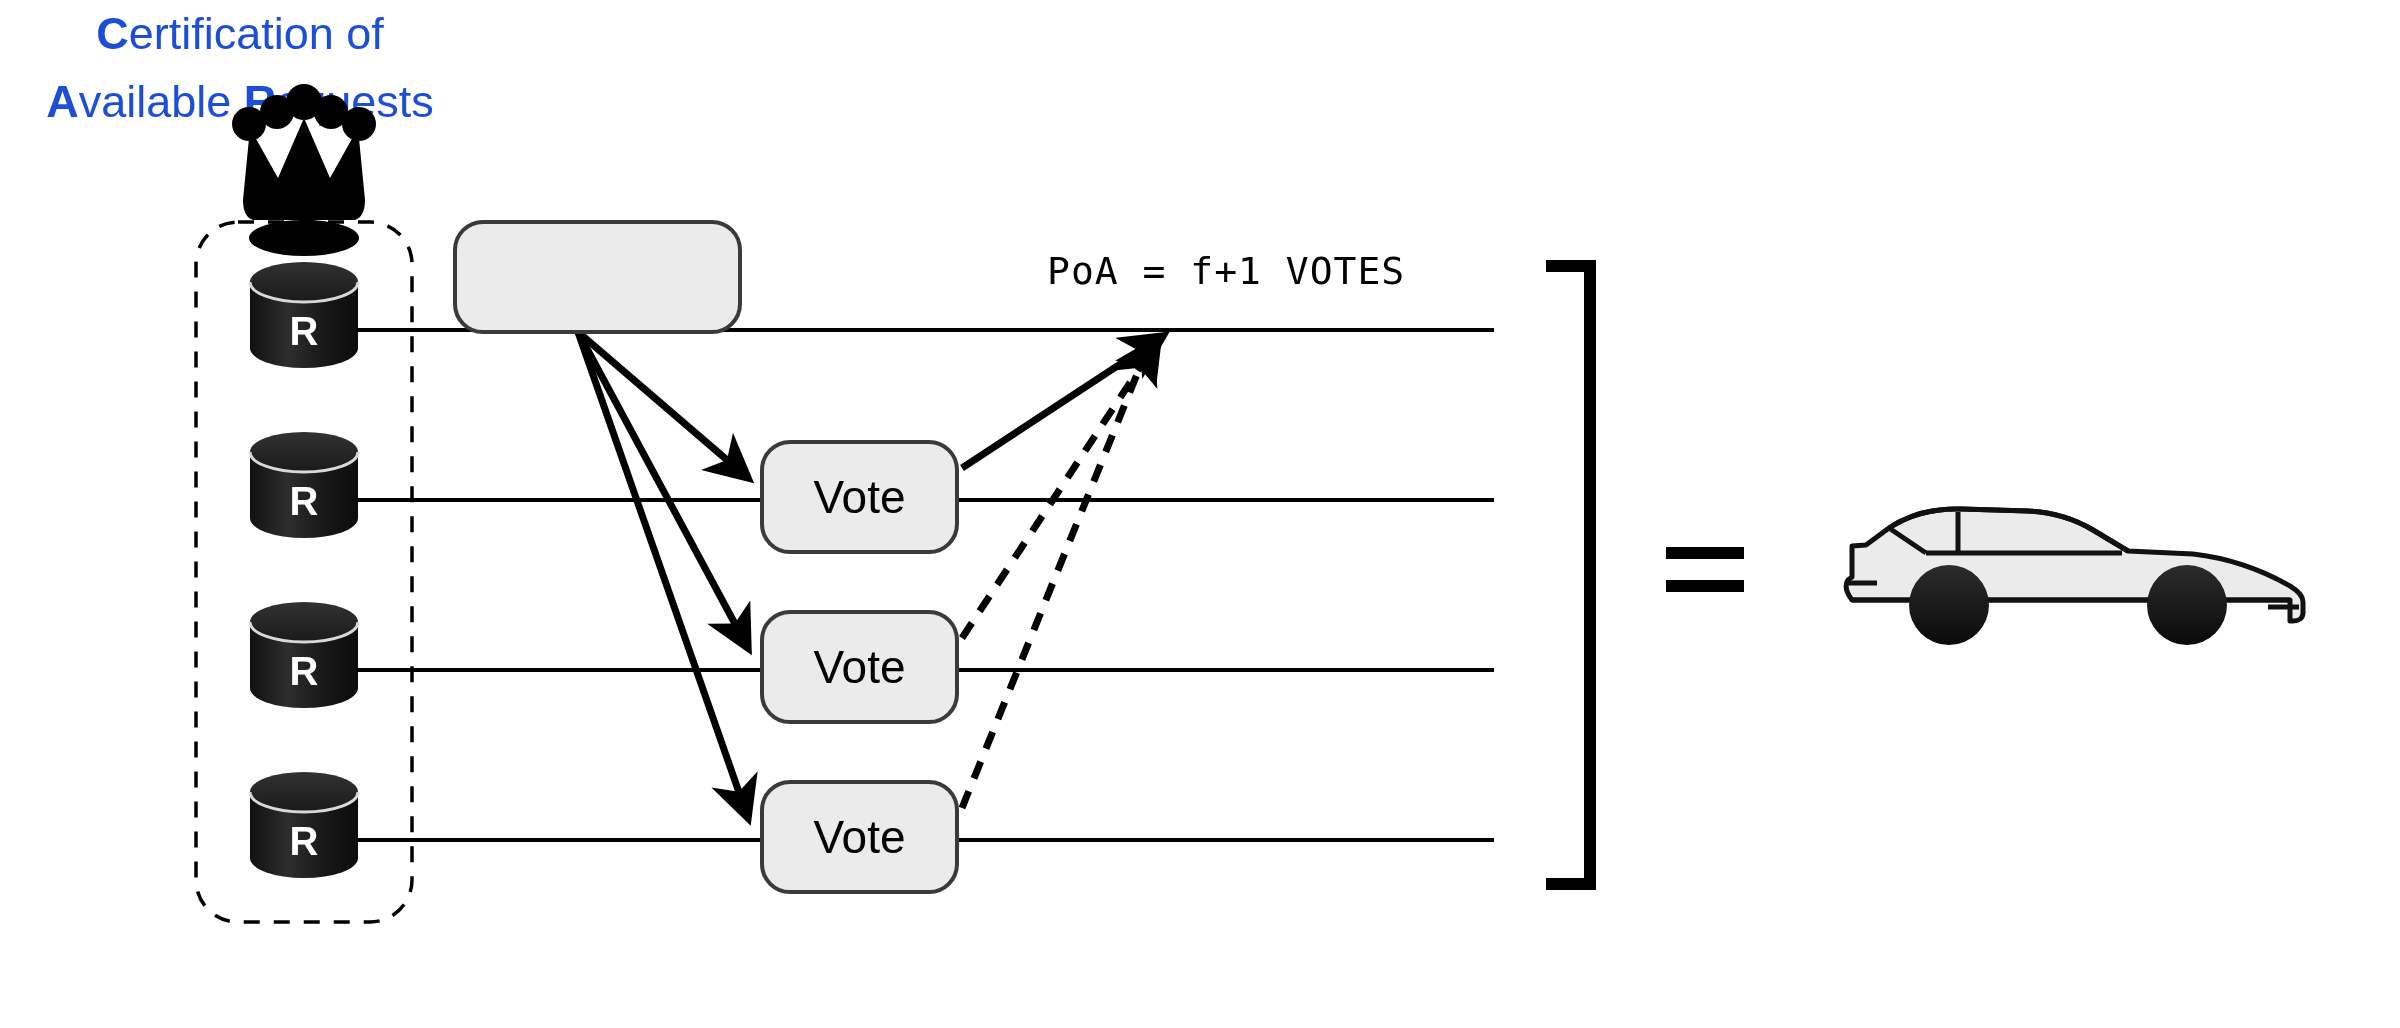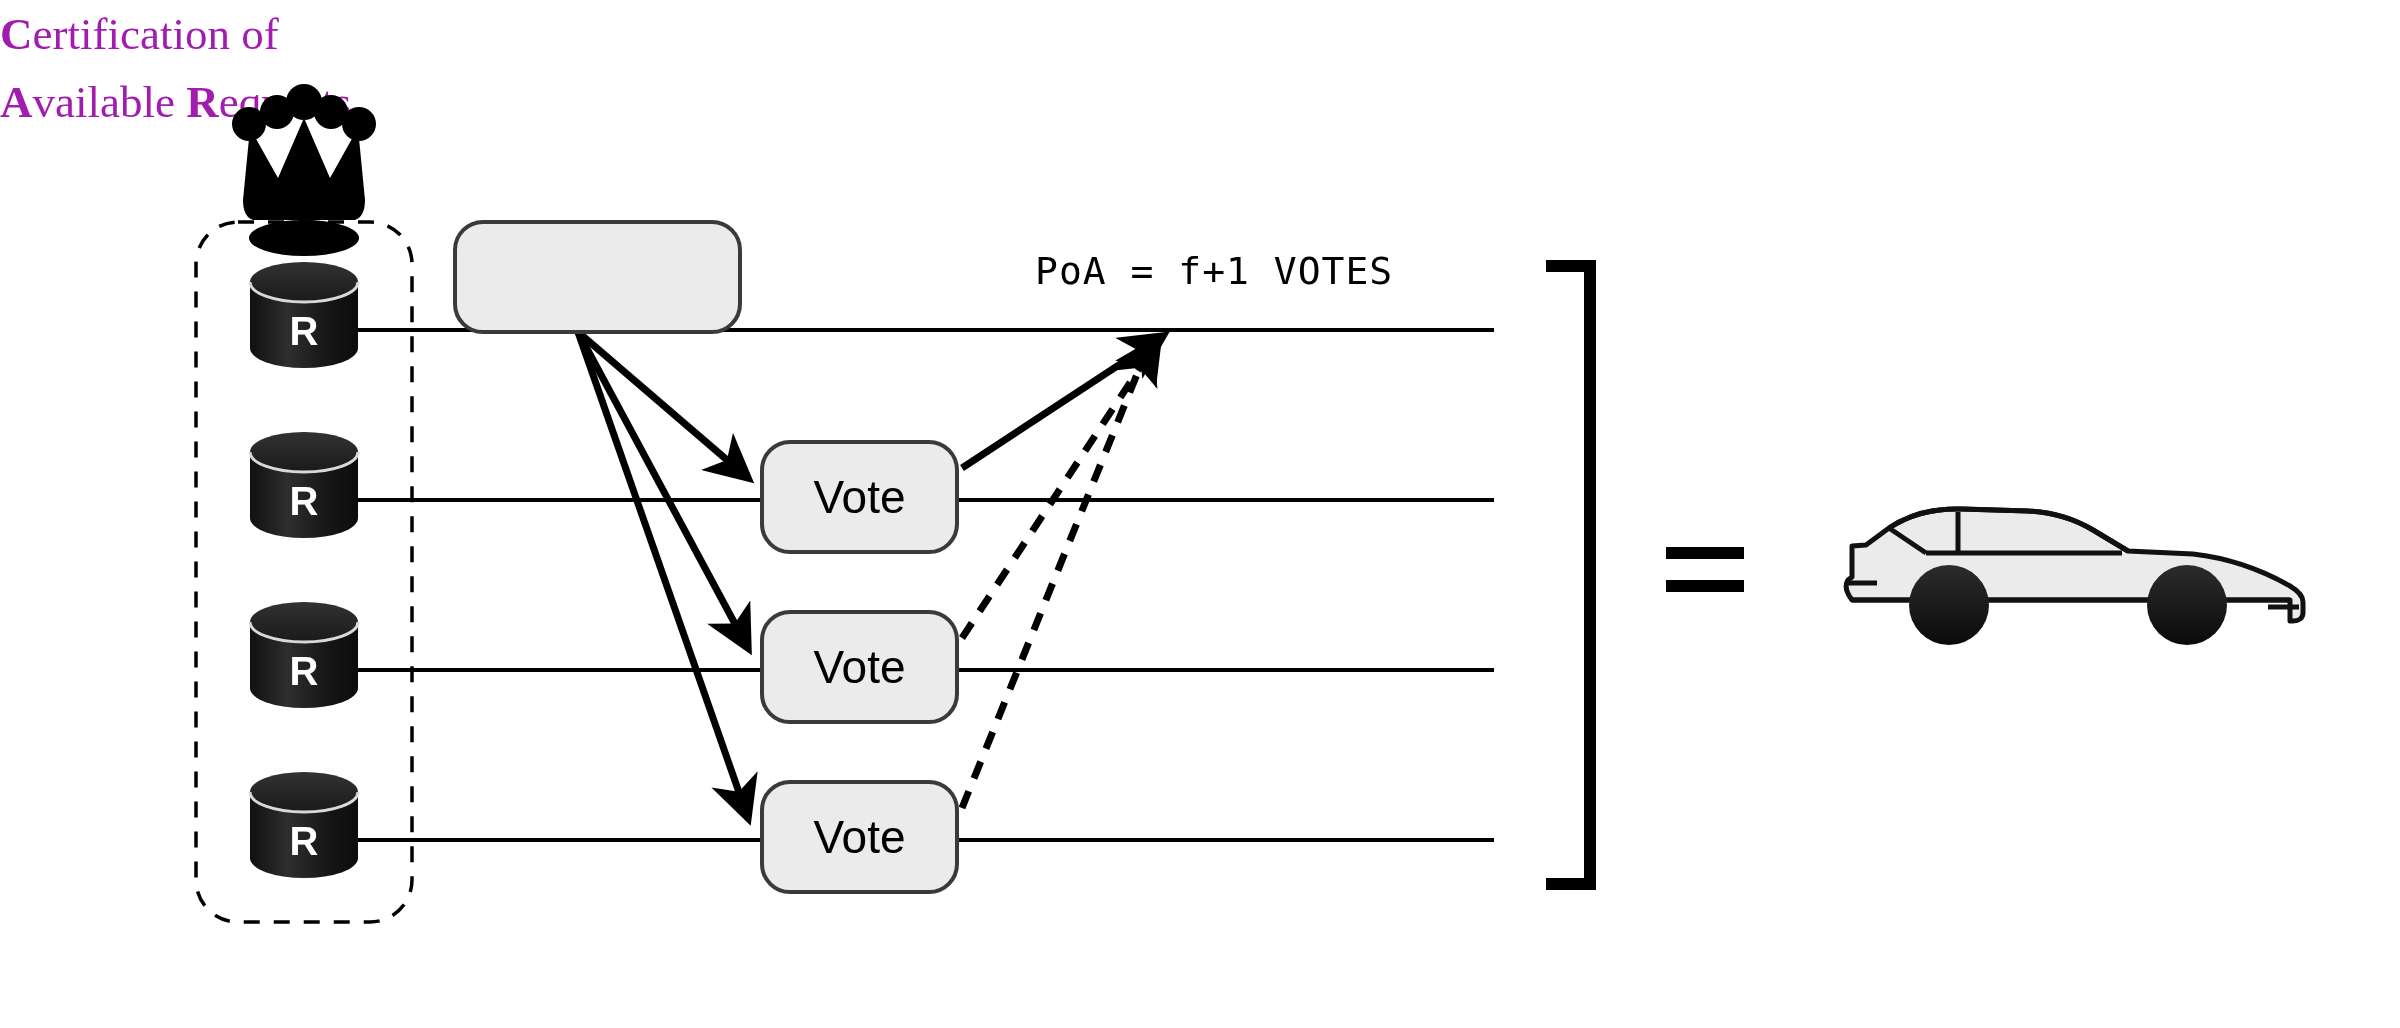--- a/index.html
+++ b/index.html
@@ -6,29 +6,29 @@
   body{width:2400px;height:1028px;overflow:hidden;
        font-family:"Liberation Sans",sans-serif;}
   #stage{position:relative;width:2400px;height:1028px;background:#fff;}
   #stage svg{position:absolute;left:0;top:0;}
   .hit{position:absolute;}
   .lbl{position:absolute;white-space:nowrap;}
 
   
   .poa-text{
     font-family:"DejaVu Sans Mono","Liberation Mono",monospace;
-    font-size:38px;letter-spacing:1px;color:#000;
+    font-size:38px;letter-spacing:1px;color:#000;margin-left:12px;
   }
   .box-text{
     font-family:"Liberation Sans",sans-serif;
     font-size:46px;color:#000;
   }
   .caption{
-    font-family:Liberation Serif, serif;
-    font-size:45px;color:#a21caf;text-align:left;line-height:68px;
+    font-family:Liberation Sans, sans-serif;
+    font-size:45px;color:#1d4ed8;text-align:center;line-height:68px;
   }
   .caption b{font-weight:700;}
 </style>
 </head>
 <body>
 
 <div id="stage">
 
   <svg width="2400" height="1028" viewBox="0 0 2400 1028">
     <defs>

